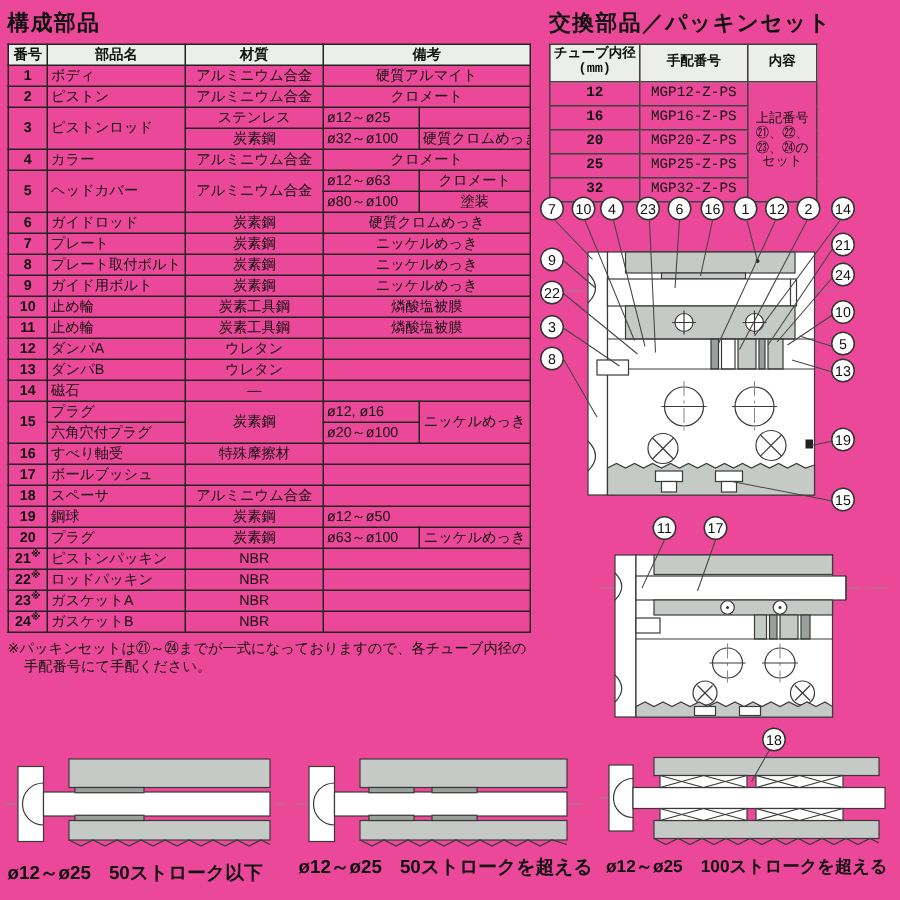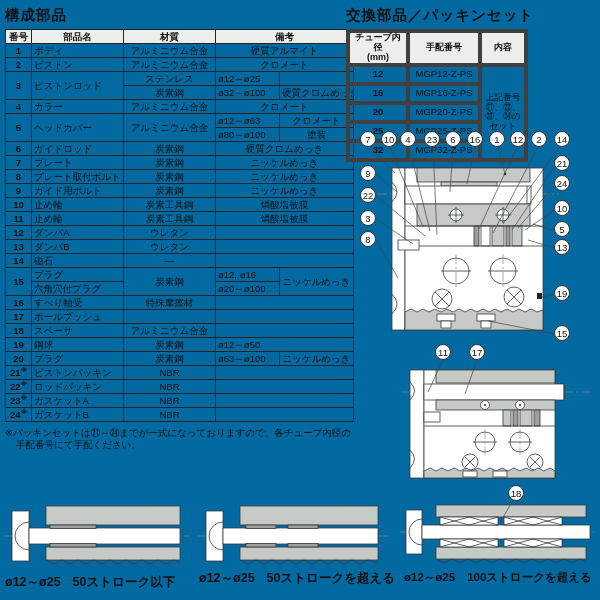--- a/index.html
+++ b/index.html
@@ -1,32 +1,32 @@
 <!DOCTYPE html>
 <html><head>
 <meta charset="utf-8">
 <style>
   html,body{margin:0;padding:0;background:#fff;}
-  #page{position:relative;width:600px;height:600px;background:#0369a1;overflow:hidden;
+  #page{position:relative;width:600px;height:600px;background:#ec4899;overflow:hidden;
         font-family:"Liberation Sans","DejaVu Sans",sans-serif;color:#111;}
   .title{font-size:14.5px;font-weight:bold;letter-spacing:1px;}
   .left-col{position:absolute;left:5px;top:6px;width:352px;}
-  .right-col{position:absolute;left:346px;top:6px;width:200px;}
+  .right-col{position:absolute;left:366px;top:6px;width:200px;font-family:Liberation Mono, monospace;}
   
   table.pt{border-collapse:collapse;table-layout:fixed;width:348px;font-size:9.5px;margin-top:4px;}
   table.pt td,table.pt th{border:1px solid #222;height:13px;padding:0 2px;overflow:hidden;white-space:nowrap;line-height:1;}
   table.pt th{background:#eceeeb;font-weight:bold;text-align:center;}
   td.no{font-weight:bold;text-align:center;}
   td.nm{font-weight:normal;text-align:left;}
   td.c{text-align:center;}
   td.l{text-align:left;}
   sup.mk{font-size:6.5px;vertical-align:super;}
   
   table.pk{border-collapse:collapse;table-layout:fixed;width:178px;font-size:9.5px;margin-top:4px;}
-  table.pk td,table.pk th{border:4px solid #404040;padding:0 1px;line-height:1.1;}
+  table.pk td,table.pk th{border:1px solid #404040;padding:0 1px;line-height:1.1;}
   table.pk th{background:#eceeeb;font-weight:bold;text-align:center;height:24px;font-size:9px;}
   table.pk td{height:15px;text-align:center;}
   td.bore{font-weight:bold;}
   td.content{font-size:8.8px;line-height:1.25;white-space:normal;}
   
   .notes{width:350px;margin-top:5px;font-size:9.5px;line-height:1.3;}
   .note{padding-left:11px;text-indent:-11px;margin:0 0 1px 0;}
   .grease{padding-left:11px;font-weight:bold;margin-top:1px;}
   
   svg{position:absolute;}

